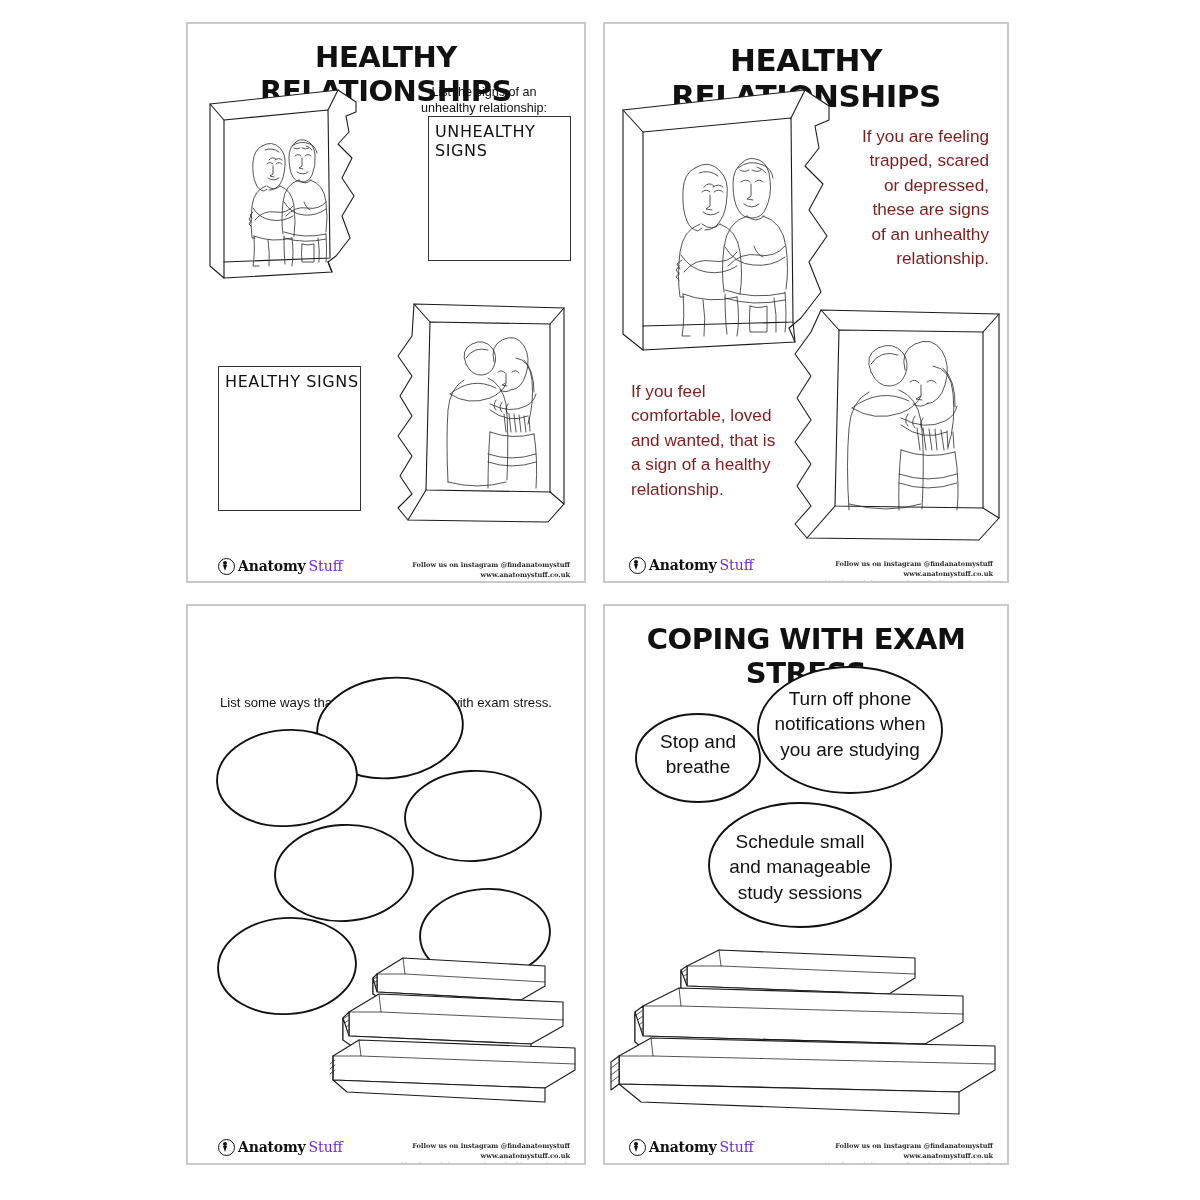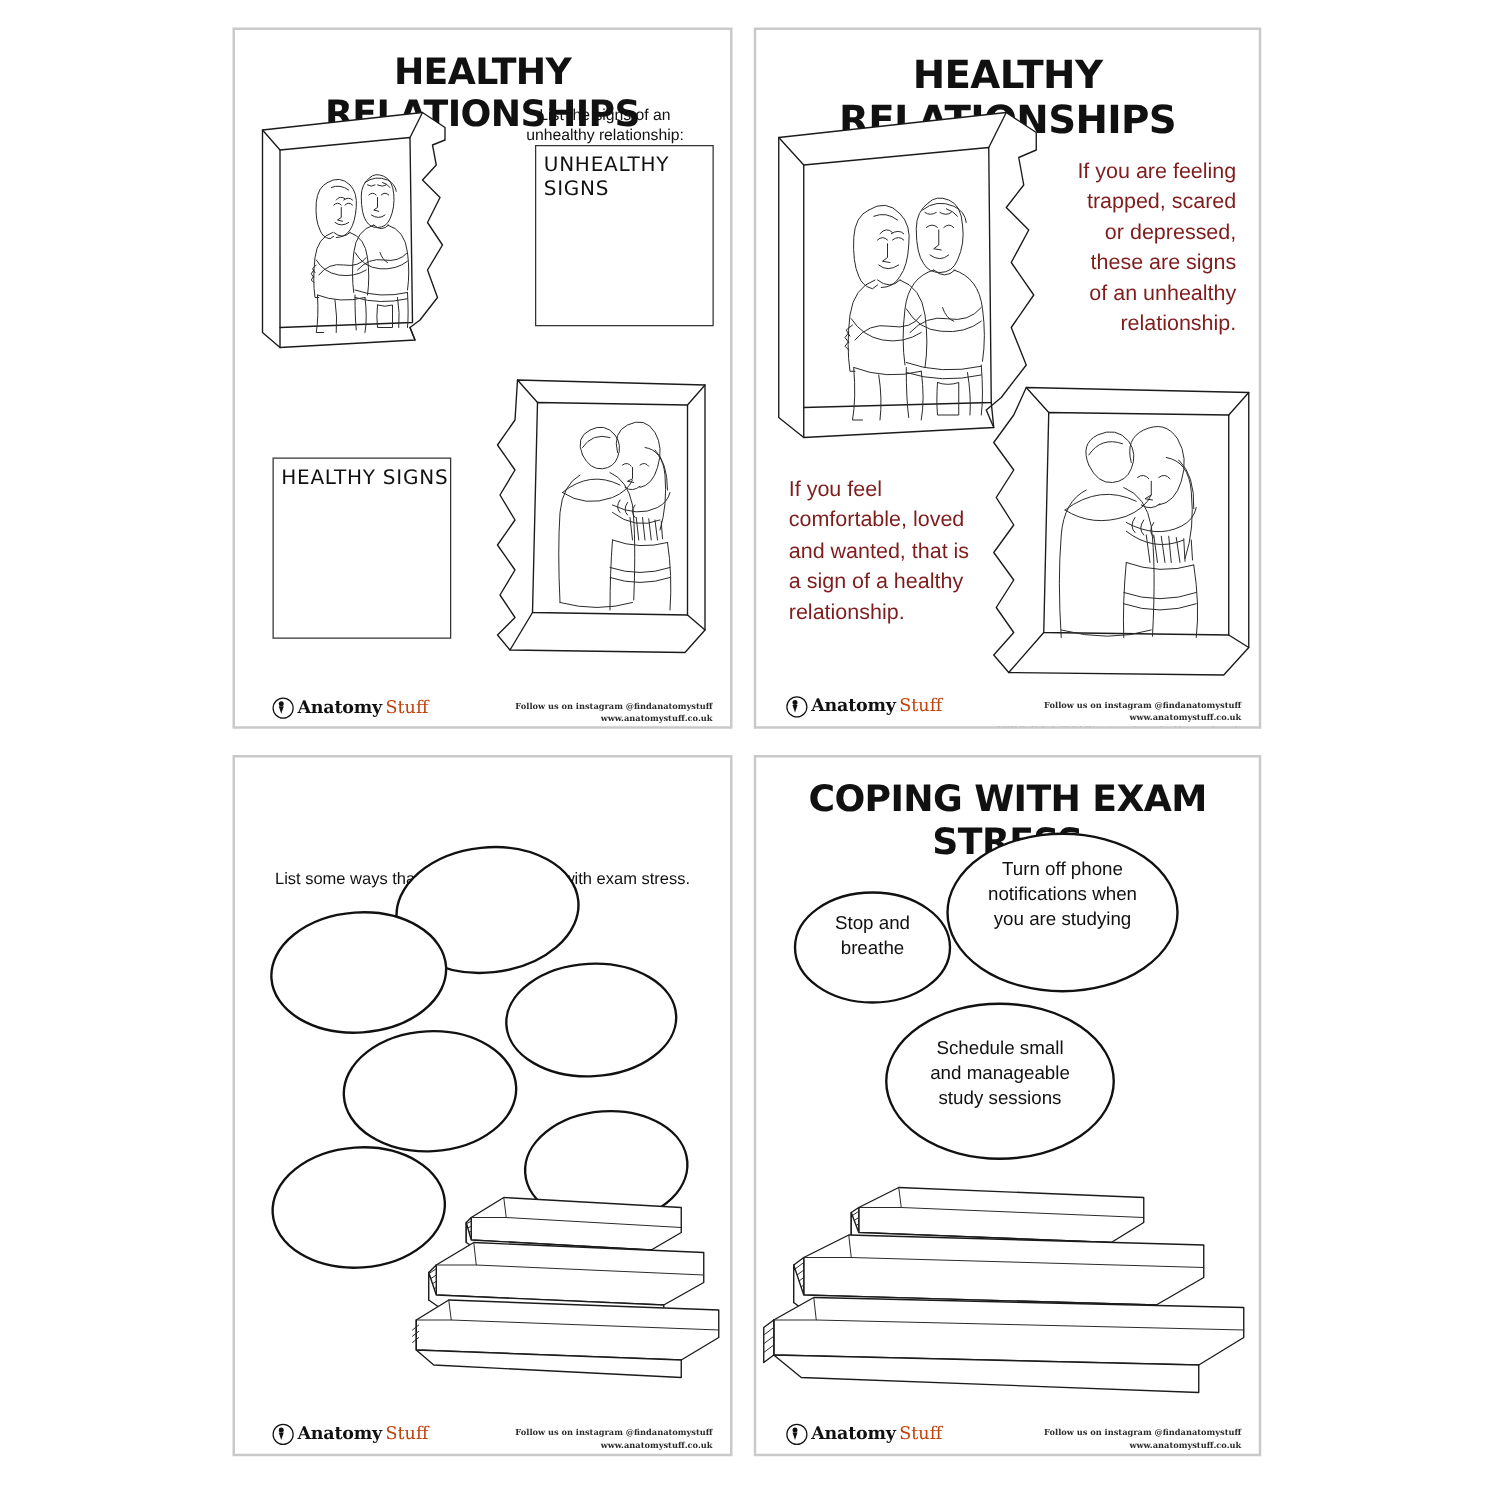--- a/index.html
+++ b/index.html
@@ -46,41 +46,41 @@
 
   svg{display:block;overflow:visible;}
   .art{position:absolute;}
 
   .ln{fill:none;stroke:#1b1b1b;stroke-width:1.1;stroke-linejoin:round;stroke-linecap:round;}
   .ln-thin{fill:none;stroke:#2a2a2a;stroke-width:0.8;stroke-linecap:round;}
   .ln-fill{fill:#ffffff;stroke:#1b1b1b;stroke-width:1.1;stroke-linejoin:round;}
   .ell{fill:#fff;stroke:#111;stroke-width:1.9;}
 
   .bubbletext{
-    position:absolute;text-align:center;font-size:15px;line-height:1.33;color:#111;
+    position:absolute;text-align:center;font-size:19px;line-height:1.33;color:#111;
     font-family:"Liberation Sans", sans-serif;
   }
 
   .footer-logo{position:absolute;display:flex;align-items:flex-start;gap:3px;}
   .logo-mark{
     width:15px;height:15px;border-radius:50%;border:1.6px solid #111;
     position:relative;flex:0 0 auto;background:#fff;
   }
   .logo-mark:before{
     content:"";position:absolute;left:4px;top:2px;width:4px;height:4px;
     border-radius:50%;background:#111;
   }
   .logo-mark:after{
     content:"";position:absolute;left:4.2px;top:6.4px;width:0;height:0;
     border-left:2.6px solid transparent;border-right:2.6px solid transparent;
     border-top:6px solid #111;
   }
   .logo-bold{font-weight:bold;font-size:14px;color:#111;letter-spacing:-0.2px;
     font-family:"DejaVu Serif", serif;}
-  .logo-light{font-size:14px;color:#c2410c;font-family:"DejaVu Serif", serif;}
+  .logo-light{font-size:14px;color:#6d28d9;font-family:"DejaVu Serif", serif;}
 
   .footer-credit{position:absolute;text-align:right;color:#2b2b2b;font-weight:bold;}
   .fc1{font-size:6.6px;line-height:1.45;font-family:"DejaVu Serif", serif;}
   .fc2{font-size:6.6px;line-height:1.45;font-family:"DejaVu Serif", serif;}
   .fc3{font-size:4.2px;line-height:1.5;color:#4a4a4a;margin-top:1px;font-family:"DejaVu Serif", serif;}
 </style>
 </head>
 <body>
 
 <div class="sheet">

